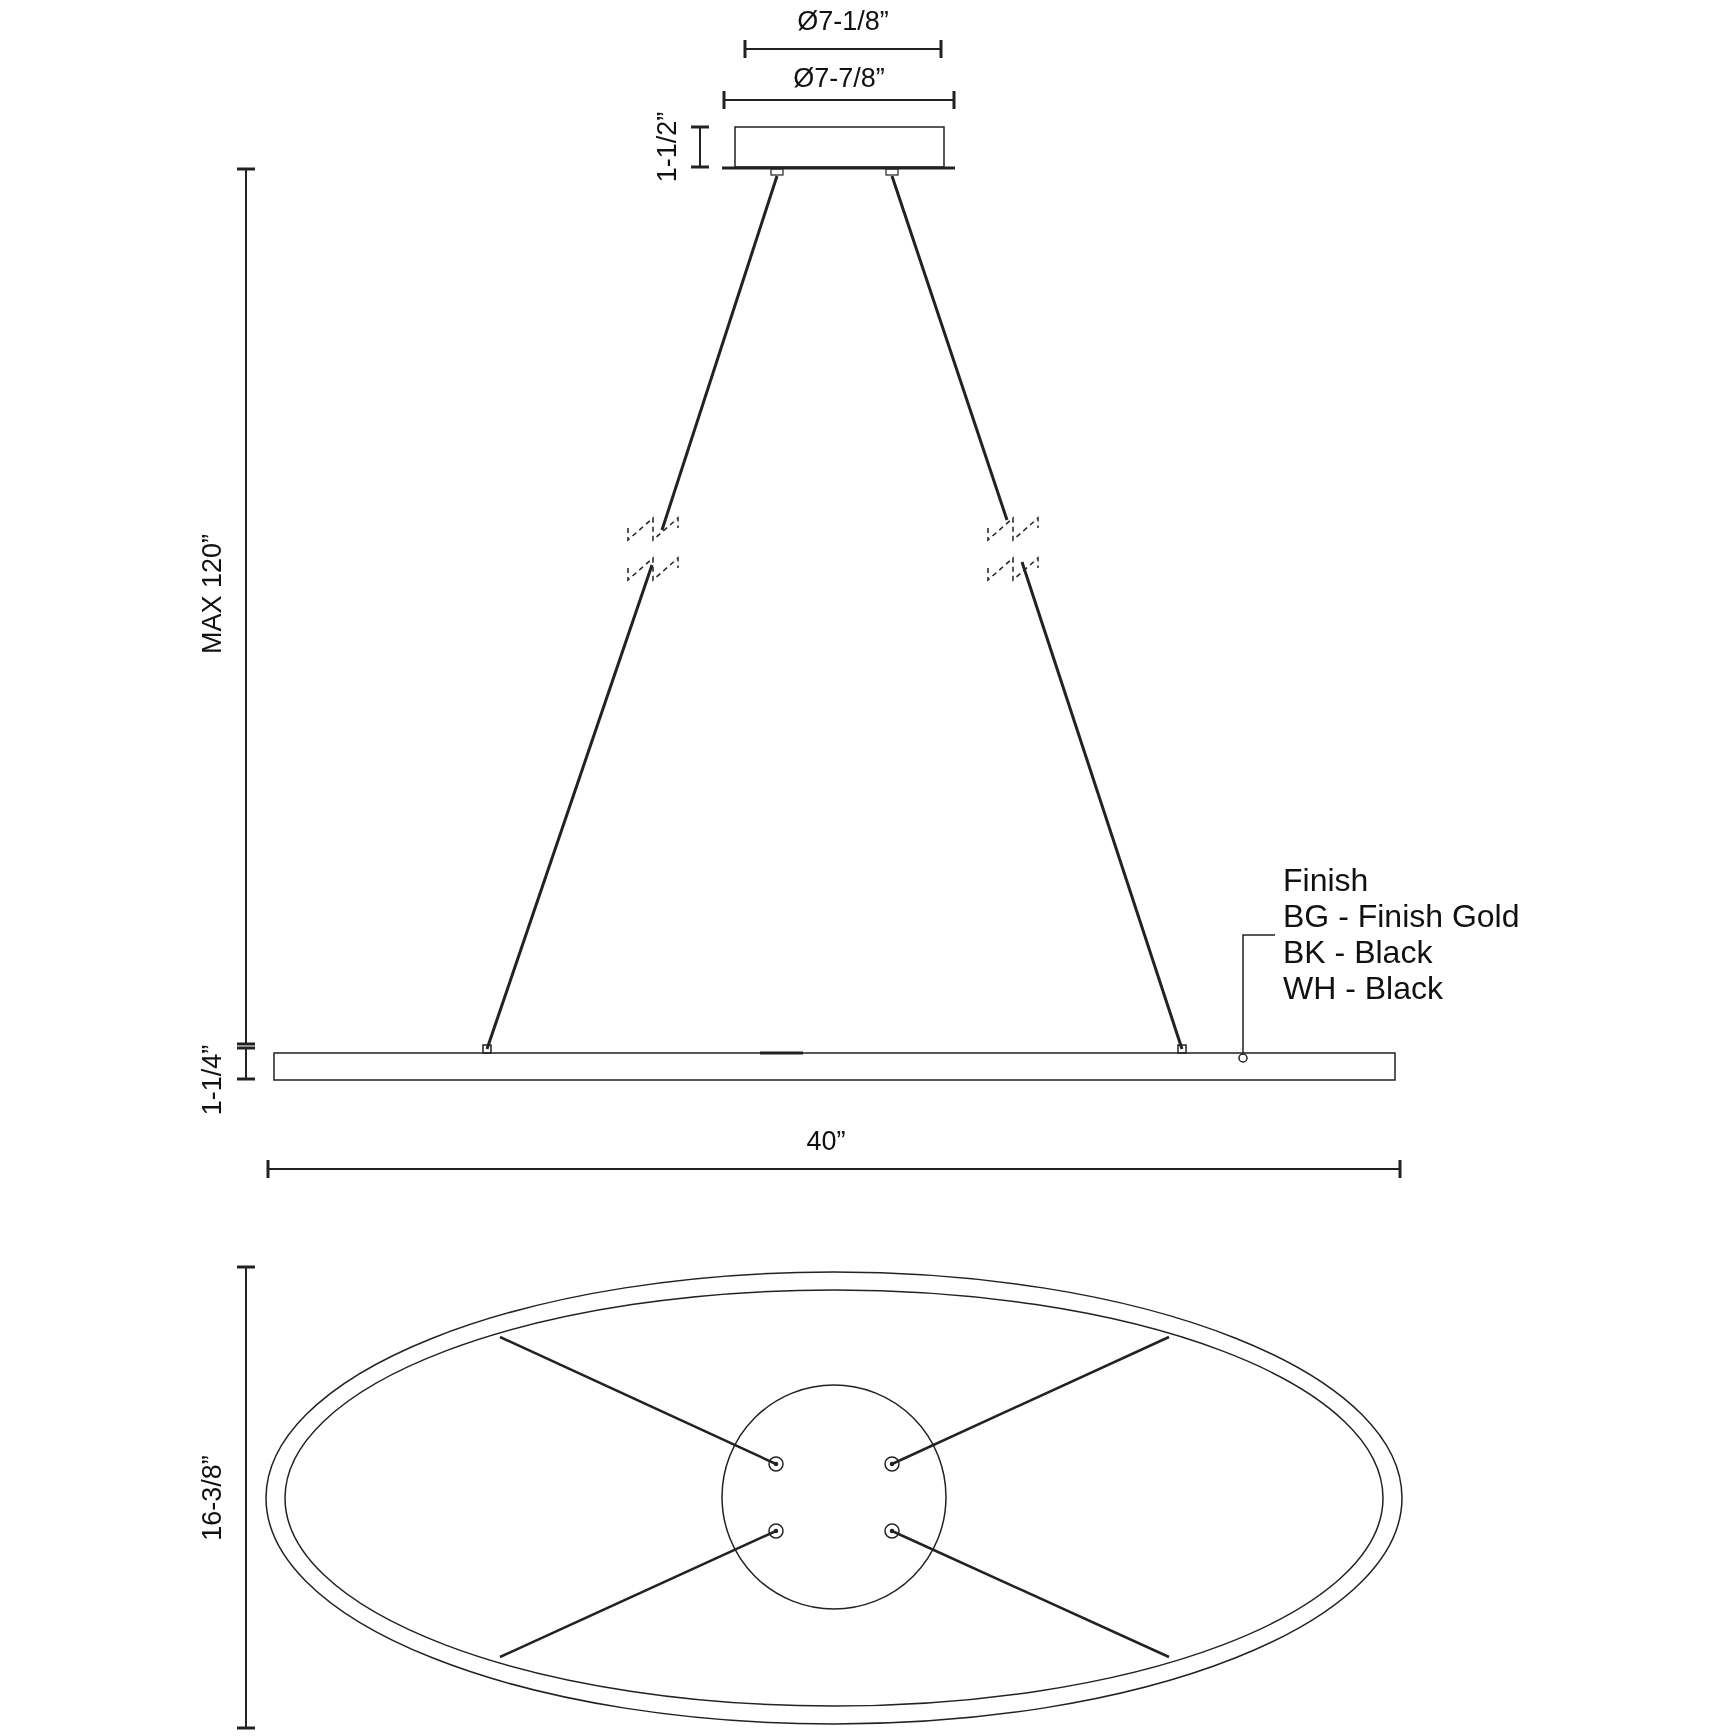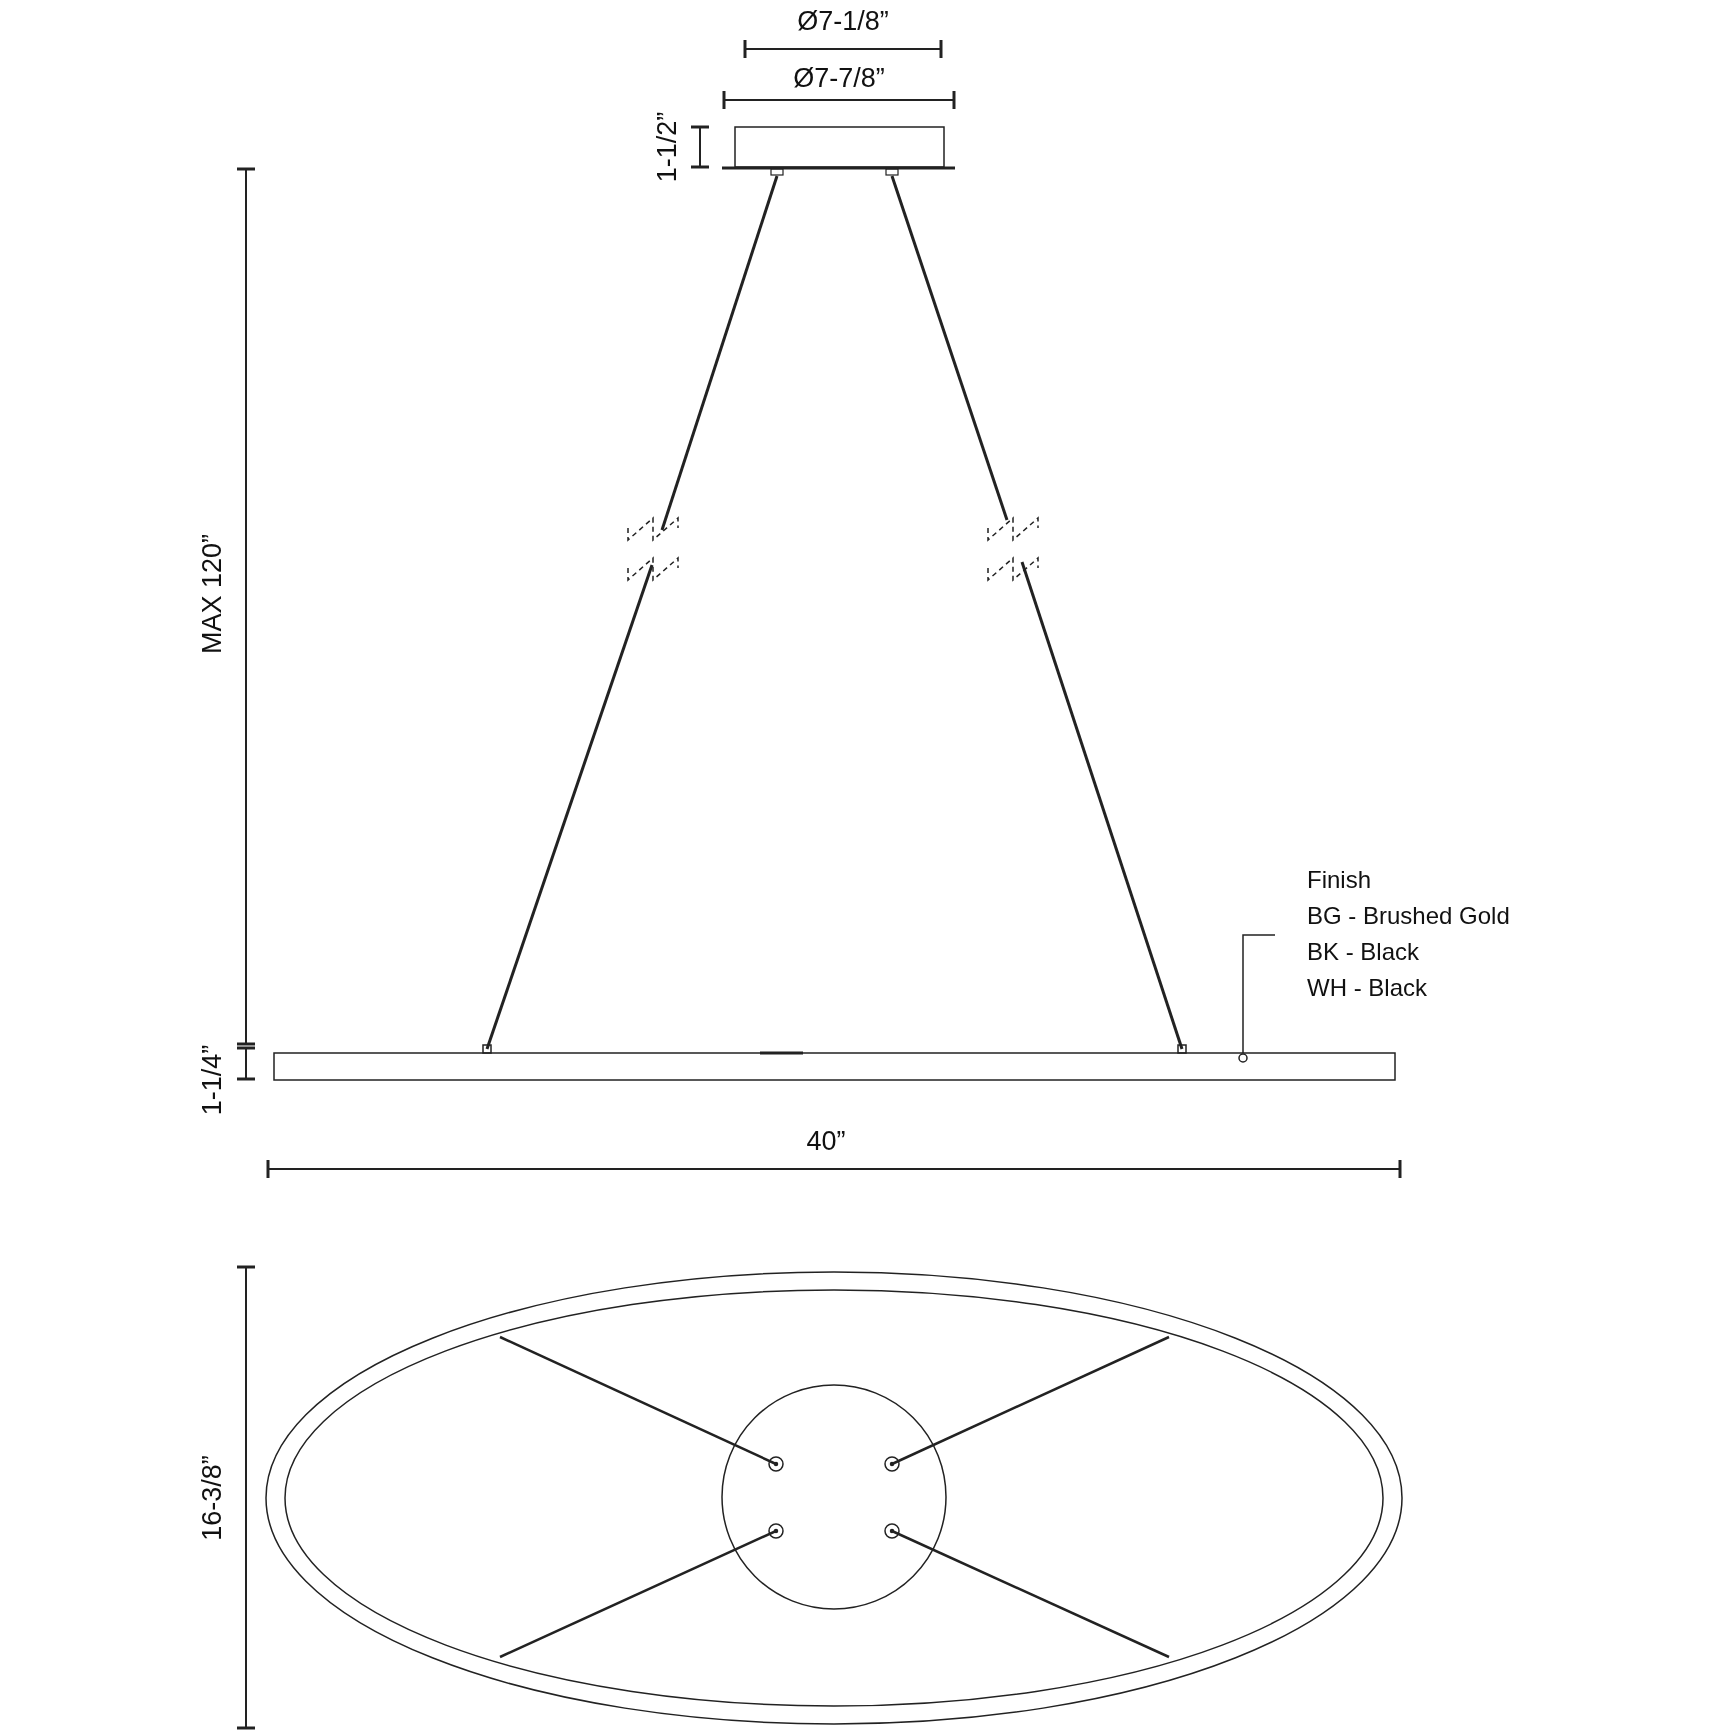--- a/index.html
+++ b/index.html
@@ -1,19 +1,19 @@
 <!DOCTYPE html>
 <html><head>
 <meta charset="utf-8">
 <style>
   html, body { margin: 0; padding: 0; background: #ffffff; }
   body { width: 1736px; height: 1736px; position: relative; overflow: hidden; font-family: "Liberation Sans", sans-serif; }
   svg { position: absolute; left: 0; top: 0; }
   .dimtxt { font-family: "Liberation Sans", sans-serif; font-size: 27px; fill: #111; }
-  .legend { position: absolute; left: 1283px; top: 862px; font-family: "Liberation Sans", sans-serif; font-size: 24px; line-height: 36px; color: #111; margin-left: 24px; }
+  .legend { position: absolute; left: 1283px; top: 862px; font-family: "Liberation Sans", sans-serif; font-size: 32px; line-height: 36px; color: #111; }
   .legend div { white-space: nowrap; }
 </style>
 </head>
 <body>
 
 <svg width="1736" height="1736" viewBox="0 0 1736 1736" xmlns="http://www.w3.org/2000/svg">
   <g stroke="#222" fill="none" stroke-width="2">
 
     <g>
       <line x1="745" y1="49" x2="941" y2="49"></line>
@@ -115,16 +115,16 @@
   <text class="dimtxt" x="839" y="87" text-anchor="middle">Ø7-7/8”</text>
   <text class="dimtxt" transform="translate(676,147) rotate(-90)" text-anchor="middle">1-1/2”</text>
   <text class="dimtxt" transform="translate(221,594) rotate(-90)" text-anchor="middle">MAX 120”</text>
   <text class="dimtxt" transform="translate(221,1080) rotate(-90)" text-anchor="middle">1-1/4”</text>
   <text class="dimtxt" x="826" y="1150" text-anchor="middle">40”</text>
   <text class="dimtxt" transform="translate(221,1498) rotate(-90)" text-anchor="middle">16-3/8”</text>
 </svg>
 
 <div class="legend">
   <div>Finish</div>
-  <div>BG - Brushed Gold</div>
+  <div>BG - Finish Gold</div>
   <div>BK - Black</div>
   <div>WH - Black</div>
 </div>
 
 </body></html>

